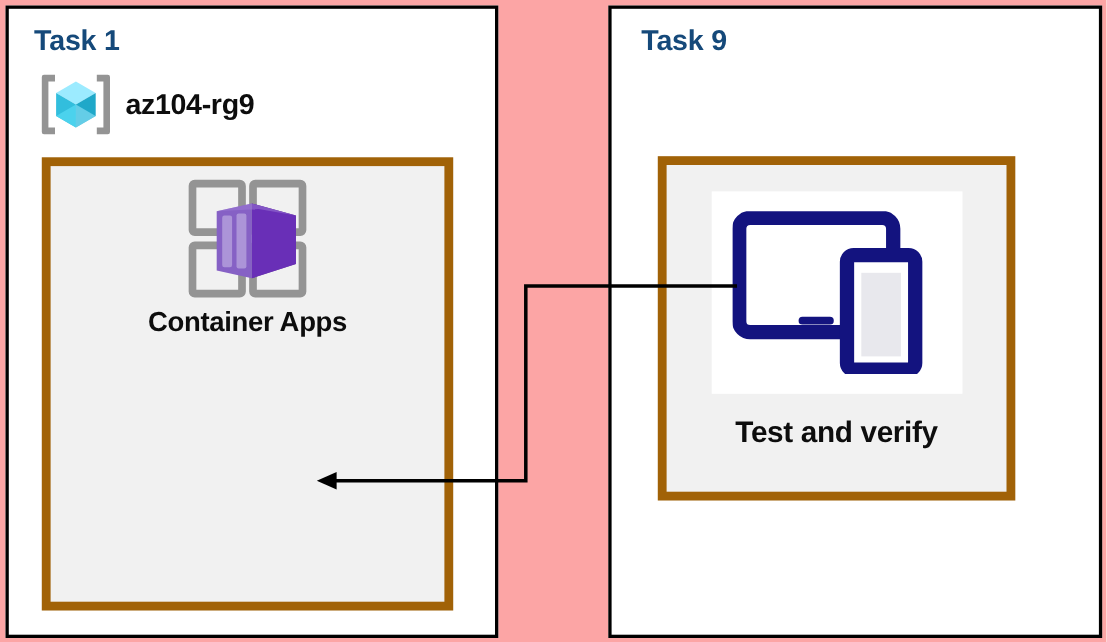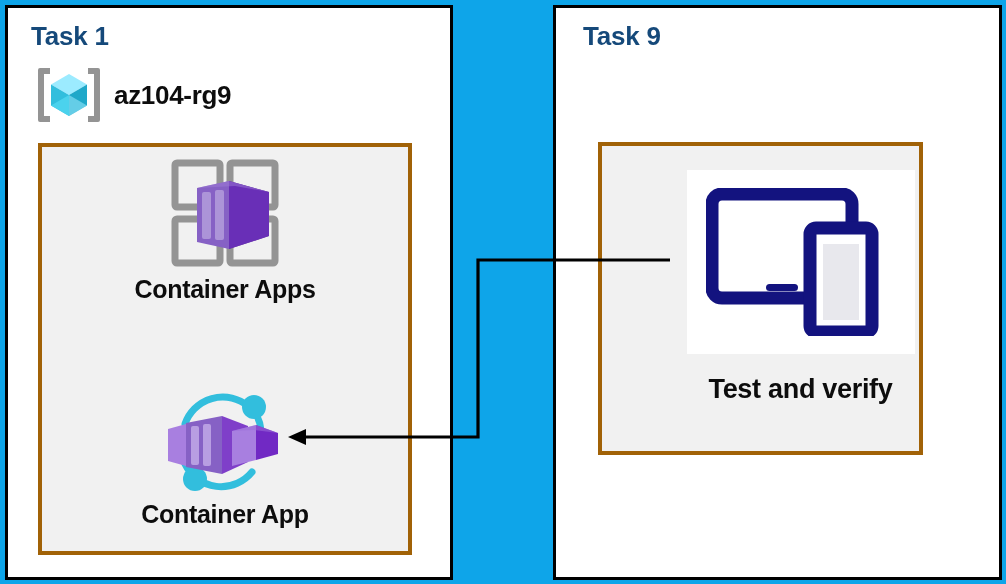--- a/index.html
+++ b/index.html
@@ -7,21 +7,21 @@
     padding: 0;
     background: #ffffff;
   }
   body {
     font-family: "Liberation Sans", sans-serif;
   }
   #canvas {
     position: relative;
     width: 1006px;
     height: 584px;
-    background: #0ea5e9;
+    background: #fca5a5;
     overflow: hidden;
   }
 
   
   .task-box {
     position: absolute;
     background: #ffffff;
     border: 3px solid #000000;
     box-sizing: border-box;
   }
@@ -54,21 +54,21 @@
     font-weight: bold;
     color: #0d0d0d;
     white-space: nowrap;
     letter-spacing: -0.3px;
   }
 
   
   .inner-panel {
     position: absolute;
     background: #f1f1f1;
-    border: 4px solid #a16207;
+    border: 8px solid #a16207;
     box-sizing: border-box;
   }
   #task1-inner { left: 38px;  top: 143px; width: 374px; height: 412px; }
   #task2-inner { left: 598px; top: 142px; width: 325px; height: 313px; }
 
   
   .resource {
     position: absolute;
     width: 100%;
     left: 0;
@@ -94,21 +94,20 @@
 
   
   #tv-card {
     position: absolute;
     left: 0;
     top: 24px;
     width: 100%;
     display: flex;
     flex-direction: column;
     align-items: center;
-    padding-left: 40px;
   }
   #tv-iconwrap {
     width: 228px;
     height: 184px;
     background: #ffffff;
     display: flex;
     align-items: center;
     justify-content: center;
   }
   #tv-icon { width: 190px; height: 148px; display: block; }
@@ -182,47 +181,20 @@
           <rect x="49" y="33" width="9" height="50" rx="2" fill="#b39ddb" opacity="0.85"></rect>
 
           <path d="M31 31 L63 24 L103 35 L69 29 Z" fill="#9e7bd6" opacity="0.5"></path>
         </svg>
       </span>
       <div class="res-caption">
         <div>Container Apps</div>
       </div>
     </div>
 
-    <div id="capp-resource" class="resource">
-      <span>
-        <svg class="icon-capp" viewBox="0 0 130 108" xmlns="http://www.w3.org/2000/svg">
-
-          <path d="M88 16 A40 40 0 0 0 25 34" fill="none" stroke="#32bedd" stroke-width="7" stroke-linecap="round"></path>
-          <path d="M25 74 A40 40 0 0 0 92 82" fill="none" stroke="#32bedd" stroke-width="7" stroke-linecap="round"></path>
-          <path d="M97 26 A40 40 0 0 1 101 40" fill="none" stroke="#32bedd" stroke-width="7" stroke-linecap="round"></path>
-
-          <circle cx="94" cy="17" r="12" fill="#32bedd"></circle>
-          <circle cx="35" cy="89" r="12" fill="#32bedd"></circle>
-
-          <path d="M8 39 L26 34 L26 76 L8 71 Z" fill="#a87fe0"></path>
-
-          <path d="M62 26 L88 36 L88 72 L62 84 Z" fill="#7f3fc9"></path>
-
-          <path d="M26 33 L62 26 L62 84 L26 77 Z" fill="#8661c5"></path>
-
-          <rect x="31" y="36" width="8" height="39" rx="2" fill="#c4aee8" opacity="0.8"></rect>
-          <rect x="43" y="34" width="8" height="42" rx="2" fill="#c4aee8" opacity="0.8"></rect>
-
-          <path d="M72 41 L96 35 L96 70 L72 76 Z" fill="#a87fe0"></path>
-          <path d="M96 35 L118 43 L118 64 L96 70 Z" fill="#7129c4"></path>
-          <path d="M72 41 L96 35 L118 43 L94 40 Z" fill="#9b6ed8" opacity="0.55"></path>
-        </svg>
-      </span>
-      <div class="res-caption">Container App</div>
-    </div>
 
   </div>
 
   <div id="task2-box" class="task-box"></div>
   <div id="task2-title" class="task-title">Task 9</div>
 
   <div id="task2-inner" class="inner-panel">
     <div id="tv-card">
       <div id="tv-iconwrap">
         <span>

